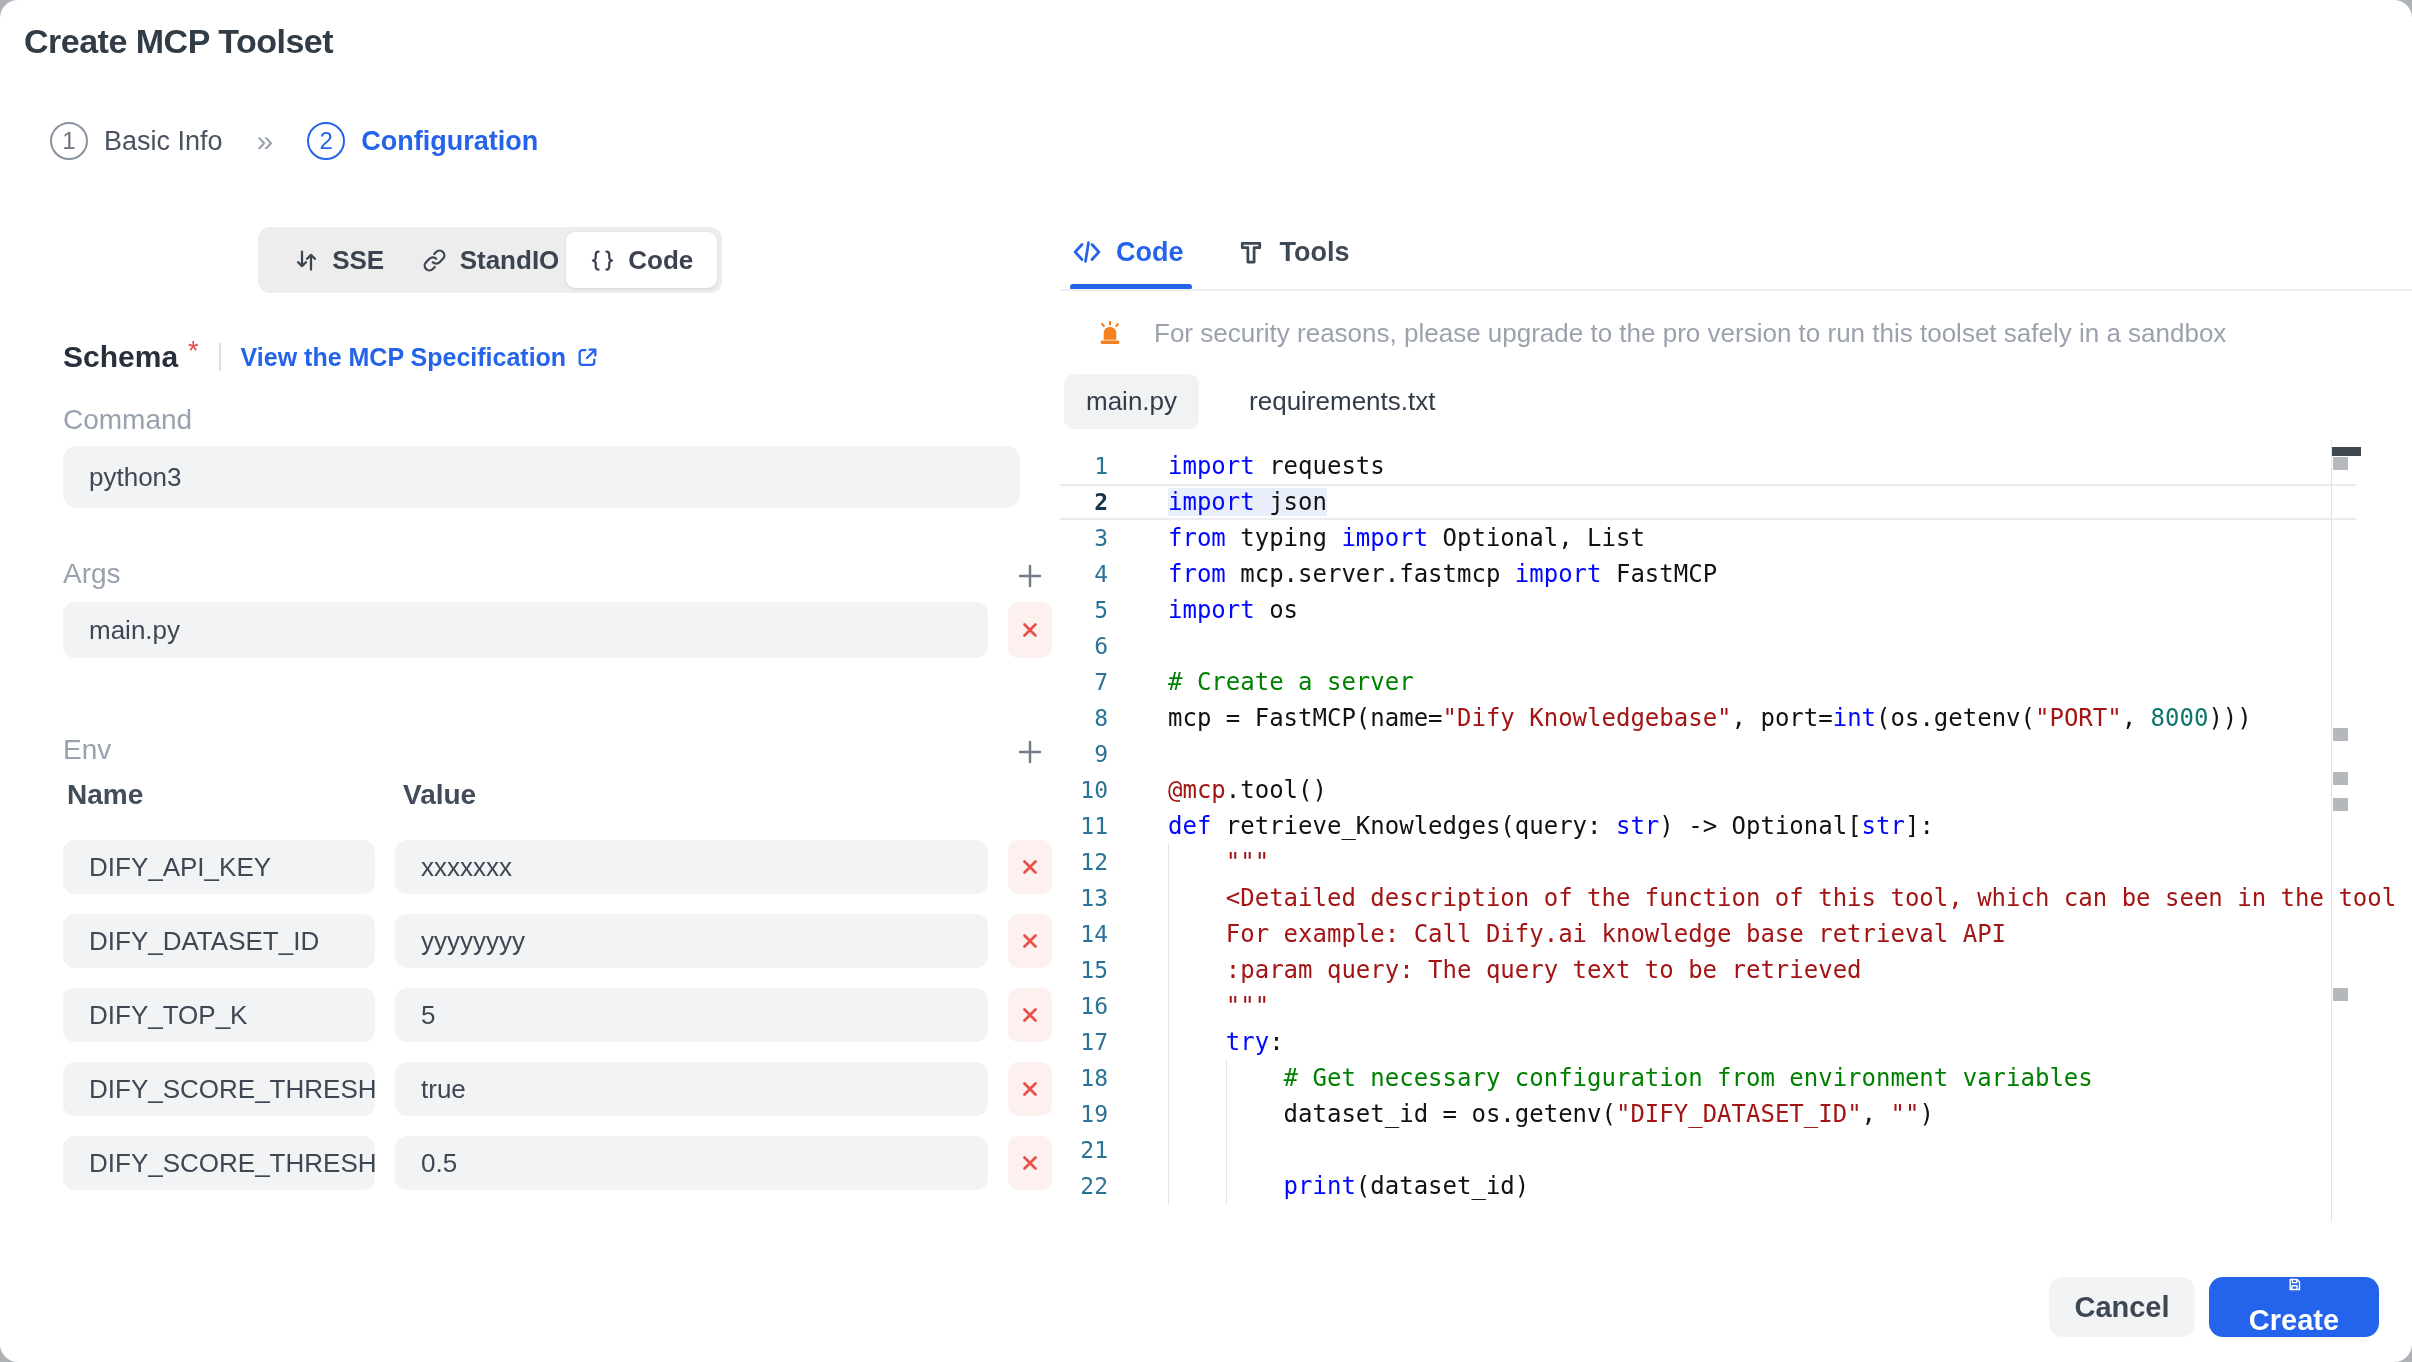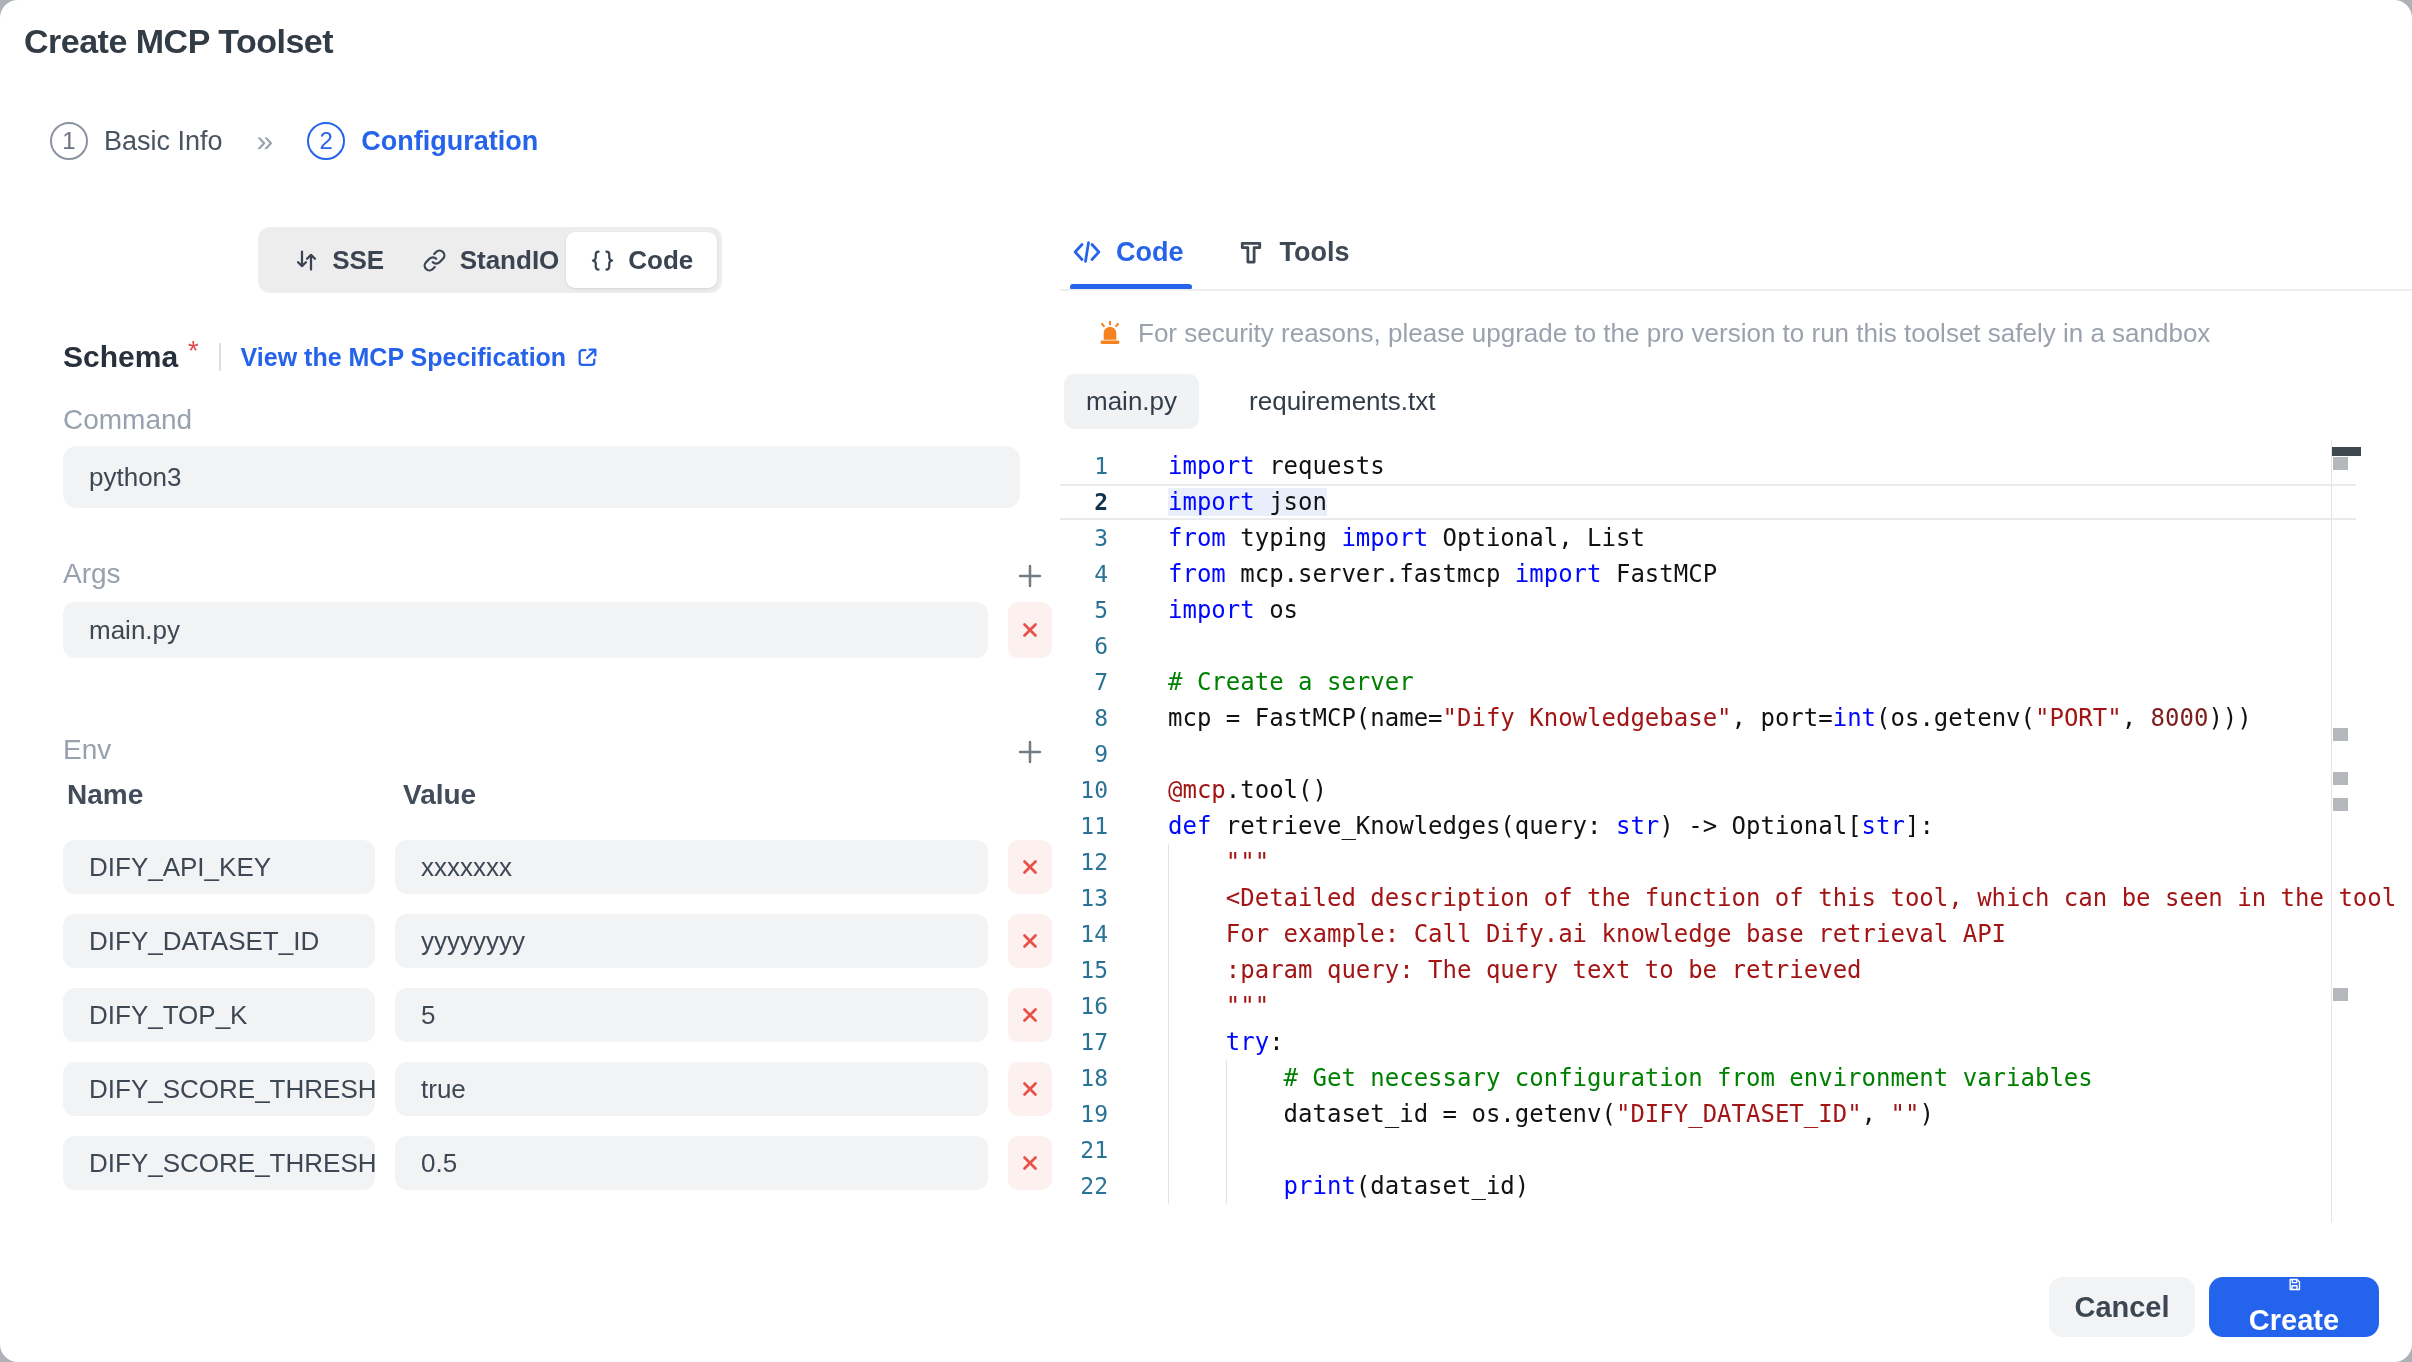--- a/index.html
+++ b/index.html
@@ -87,21 +87,21 @@
 
   
   .right-tabs { position: absolute; left: 1072px; top: 228px; display: flex; gap: 52px; align-items: center; height: 48px; }
   .rtab { display: flex; align-items: center; gap: 14px; font-size: 27px; font-weight: 600; color: #3f4956; cursor: pointer; }
   .rtab svg { width: 30px; height: 30px; stroke: #3f4956; fill: none; stroke-width: 2.2; stroke-linecap: round; stroke-linejoin: round; }
   .rtab.active { color: #2563eb; }
   .rtab.active svg { stroke: #2563eb; }
   .rtab-underline { position: absolute; left: 1070px; top: 284px; width: 122px; height: 6px; background: #2563eb; border-radius: 3px; }
   .rtab-border { position: absolute; left: 1060px; right: 0; top: 289px; height: 2px; background: #eceef0; }
 
-  .warning-row { position: absolute; left: 1096px; top: 318px; display: flex; align-items: center; gap: 14px; }
+  .warning-row { position: absolute; left: 1096px; top: 318px; display: flex; align-items: center; gap: 30px; }
   .warning-row svg { width: 28px; height: 28px; flex: none; }
   .warning-text { font-size: 26px; color: #9ba2ad; }
 
   .file-tabs { position: absolute; left: 1064px; top: 374px; display: flex; align-items: center; gap: 28px; }
   .file-tab { font-size: 26px; color: #333d49; font-weight: 500; padding: 12px 22px; border-radius: 10px; cursor: pointer; }
   .file-tab.active { background: #f1f2f4; }
 
   
   .editor {
     position: absolute; left: 1060px; top: 440px; right: 0; height: 782px;
@@ -119,21 +119,21 @@
     font-size: 23px; color: #2b7396;
   }
   .gut.gact { color: #12344c; font-weight: 700; }
   .guide { position: absolute; top: 0; bottom: 0; width: 1px; background: #e2e4e7; }
   .guide.g1 { left: 108px; }
   .guide.g2 { left: 166px; }
   .sel { background: #e9effa; }
   .tok-k { color: #0008ff; }
   .tok-s { color: #a31515; }
   .tok-c { color: #008000; }
-  .tok-n { color: #7f1d1d; margin-top: 20px; }
+  .tok-n { color: #0f766e; margin-top: 20px; }
   .tok-d { color: #a31515; }
   .tok-p { color: #111111; }
 
   .sbar { position: absolute; top: 0; bottom: 0; left: 1271px; width: 30px; border-left: 1px solid #e2e4e6; }
   .sb-thumb { position: absolute; left: 0; top: 7px; width: 29px; height: 9px; background: #3f474f; }
   .sb-mark { position: absolute; left: 1px; width: 15px; height: 13px; background: #b4b7bb; }
 
   
   .btn {
     position: absolute; top: 1277px; height: 60px; border-radius: 14px;

